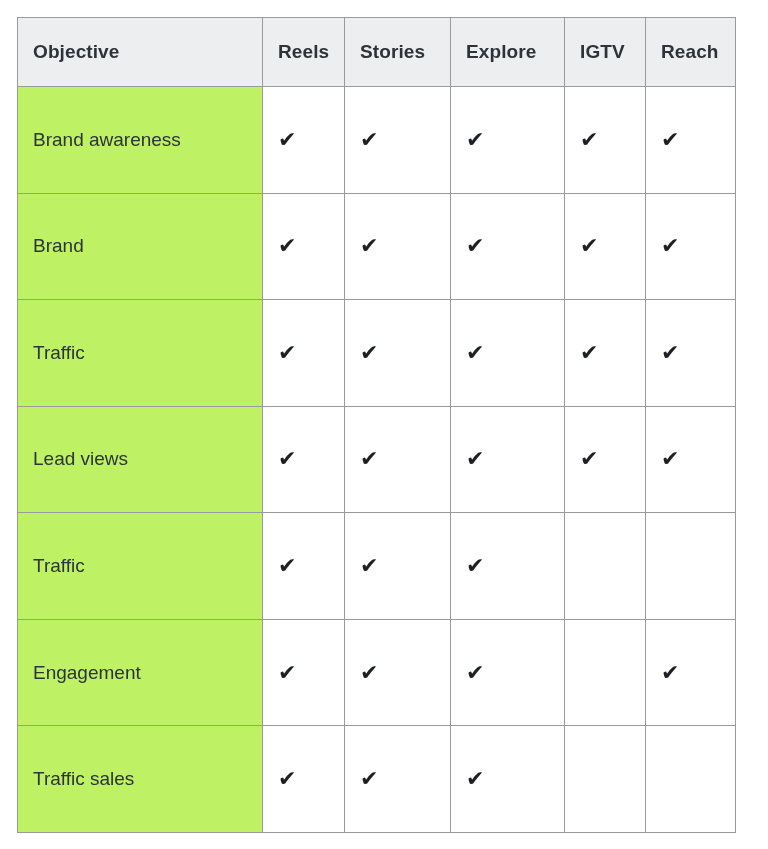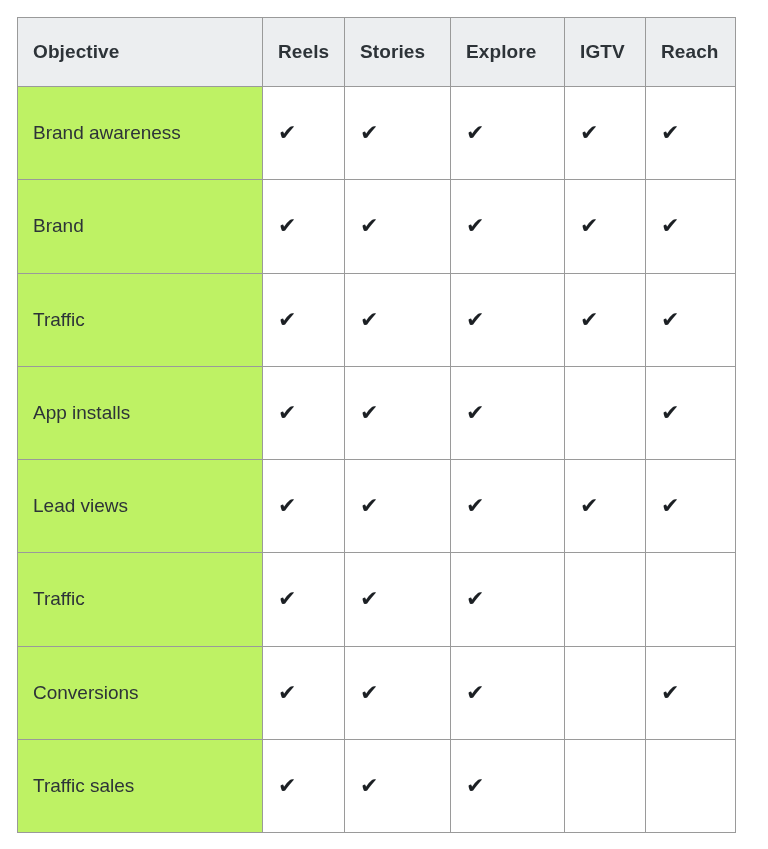--- a/index.html
+++ b/index.html
@@ -131,45 +131,37 @@
         </tr>
         <tr>
           <td class="objective-cell">Traffic</td>
           <td class="mark-cell"><span class="check">✔</span></td>
           <td class="mark-cell"><span class="check">✔</span></td>
           <td class="mark-cell"><span class="check">✔</span></td>
           <td class="mark-cell"><span class="check">✔</span></td>
           <td class="mark-cell"><span class="check">✔</span></td>
         </tr>
         <tr>
-          <td class="objective-cell">App installs</td>
-          <td class="mark-cell"><span class="check">✔</span></td>
-          <td class="mark-cell"><span class="check">✔</span></td>
-          <td class="mark-cell"><span class="check">✔</span></td>
-          <td class="mark-cell"><span class="check empty">✔</span></td>
-          <td class="mark-cell"><span class="check">✔</span></td>
-        </tr>
-        <tr>
           <td class="objective-cell">Lead views</td>
           <td class="mark-cell"><span class="check">✔</span></td>
           <td class="mark-cell"><span class="check">✔</span></td>
           <td class="mark-cell"><span class="check">✔</span></td>
           <td class="mark-cell"><span class="check">✔</span></td>
           <td class="mark-cell"><span class="check">✔</span></td>
         </tr>
         <tr>
           <td class="objective-cell">Traffic</td>
           <td class="mark-cell"><span class="check">✔</span></td>
           <td class="mark-cell"><span class="check">✔</span></td>
           <td class="mark-cell"><span class="check">✔</span></td>
           <td class="mark-cell"><span class="check empty">✔</span></td>
           <td class="mark-cell"><span class="check empty">✔</span></td>
         </tr>
         <tr>
-          <td class="objective-cell">Conversions</td>
+          <td class="objective-cell">Engagement</td>
           <td class="mark-cell"><span class="check">✔</span></td>
           <td class="mark-cell"><span class="check">✔</span></td>
           <td class="mark-cell"><span class="check">✔</span></td>
           <td class="mark-cell"><span class="check empty">✔</span></td>
           <td class="mark-cell"><span class="check">✔</span></td>
         </tr>
         <tr>
           <td class="objective-cell">Traffic sales</td>
           <td class="mark-cell"><span class="check">✔</span></td>
           <td class="mark-cell"><span class="check">✔</span></td>

